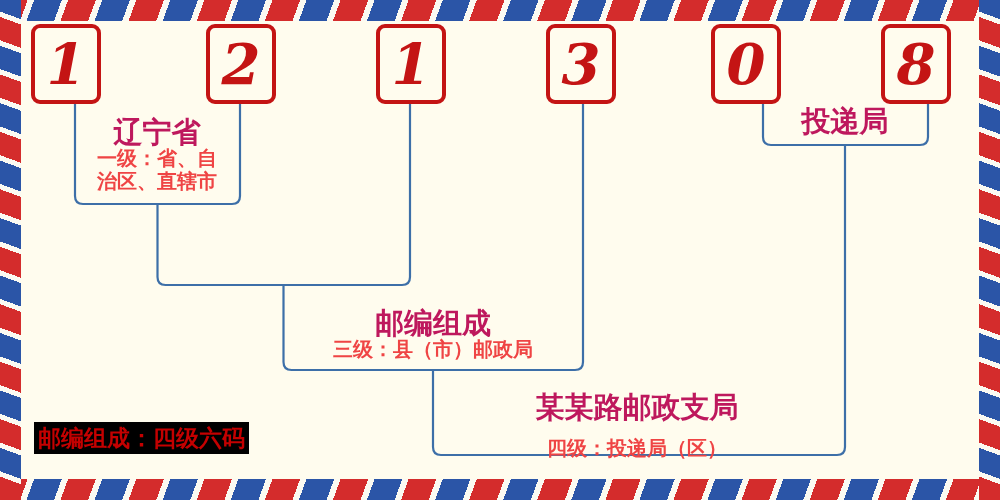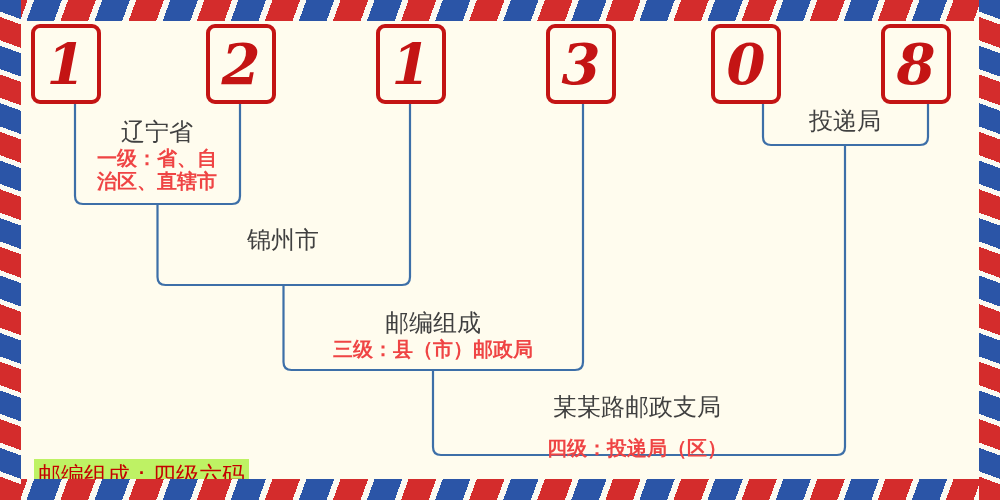--- a/index.html
+++ b/index.html
@@ -53,46 +53,45 @@
   #connectors path { fill: none; stroke: #3d6fa8; stroke-width: 2.2px; }
   
   .label-group {
     position: absolute;
     transform: translateX(-50%);
     width: max-content;
     text-align: center;
     z-index: 3;
   }
   .place {
-    color: #404040;
-    font-weight: normal;
-    font-size: 24px;
+    color: #be185d;
+    font-weight: bold;
+    font-size: 29px;
     line-height: 30px;
   }
   .desc {
     color: #ef4444;
     font-weight: bold;
     font-size: 20px;
     line-height: 23px;
     white-space: pre-line;
   }
   .label-group.level4 .desc { margin-top: 15px; }
   
   #footer-note {
     position: absolute;
     left: 34px;
     top: 422px;
     color: #c40000;
-    font-weight: normal;
+    font-weight: bold;
     font-size: 23px;
     line-height: 30px;
-    background: #bef264;
+    background: #000000;
     padding: 1px 4px;
     z-index: 3;
-    margin-top: 37px;
   }
 </style>
 </head>
 <body>
 
 <div id="canvas">
 
   <div class="border-strip top"></div>
   <div class="border-strip bottom"></div>
   <div class="border-strip left"></div>
@@ -125,21 +124,20 @@
     <path d="M763,100 V137 Q763,145 771,145 H920 Q928,145 928,137 V100"></path>
   </svg>
 
   <div class="label-group level1" style="left:157px; top:117px;">
     <div class="place">辽宁省</div>
     <div class="desc">一级：省、自
 治区、直辖市</div>
   </div>
 
   <div class="label-group level2" style="left:283px; top:225px;">
-    <div class="place">锦州市</div>
   </div>
 
   <div class="label-group level3" style="left:433px; top:308px;">
     <div class="place">邮编组成</div>
     <div class="desc">三级：县（市）邮政局</div>
   </div>
 
   <div class="label-group level4" style="left:637px; top:392px;">
     <div class="place">某某路邮政支局</div>
     <div class="desc">四级：投递局（区）</div>

